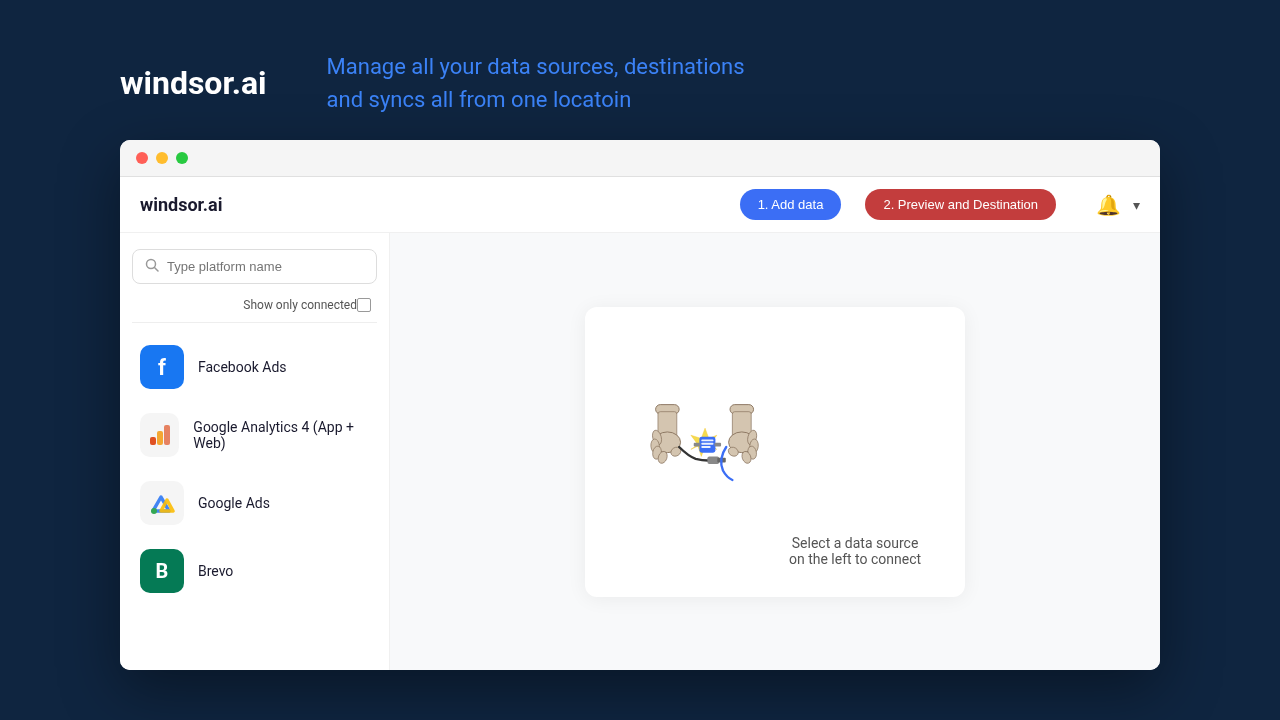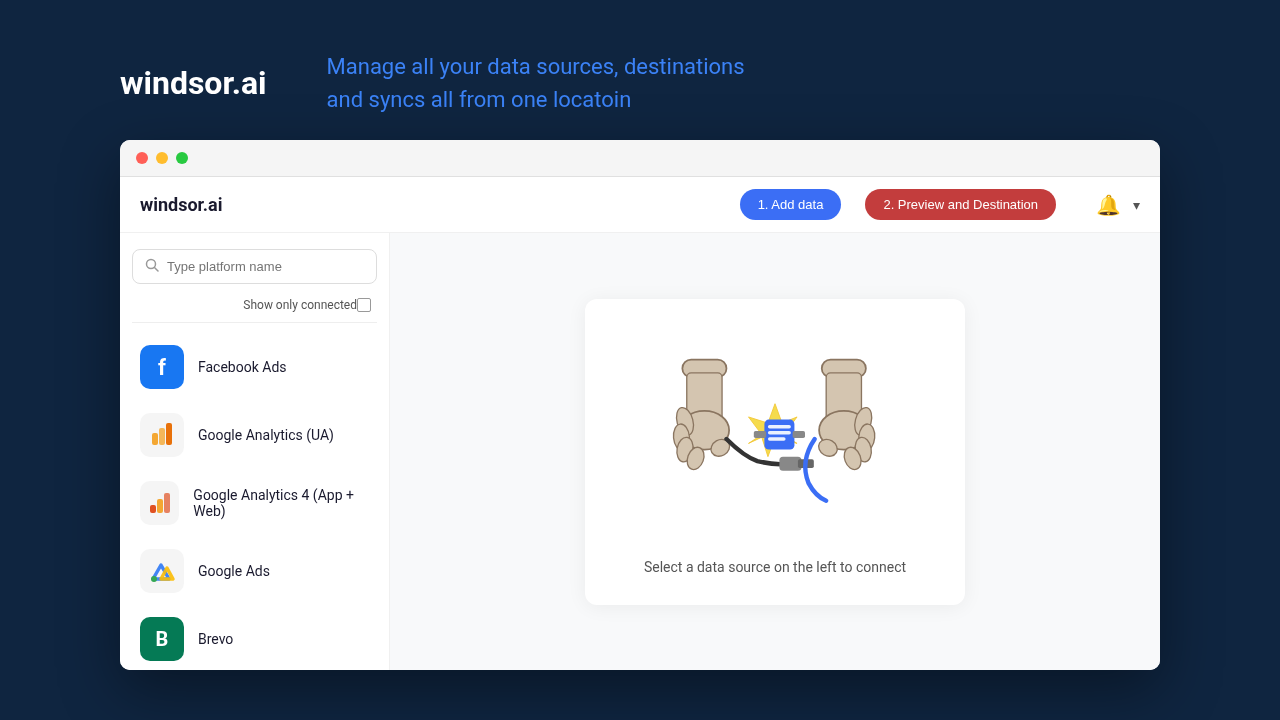--- a/index.html
+++ b/index.html
@@ -274,22 +274,22 @@
       justify-content: center;
       padding: 20px;
     }
 
     
     .connection-card {
       background: white;
       border-radius: 12px;
       padding: 40px 40px 30px 40px;
       display: flex;
-      flex-direction: column;
-      align-items: center;
+      flex-direction: row;
+      align-items: flex-end;
       width: 380px;
       box-shadow: 0 2px 20px rgba(0,0,0,0.06);
     }
 
     
     .plug-illustration {
       width: 300px;
       height: 200px;
       margin-bottom: 20px;
     }
@@ -350,30 +350,20 @@
         <div class="show-connected">
           <span class="show-connected-label">Show only connected</span>
           <div class="show-connected-checkbox"></div>
         </div>
 
         <div class="platform-item">
           <div class="fb-icon">f</div>
           <span class="platform-name">Facebook Ads</span>
         </div>
 
-        <div class="platform-item">
-          <div class="ga-ua-icon">
-            <svg width="28" height="28" viewBox="0 0 28 28">
-              <rect x="4" y="12" width="6" height="12" rx="2" fill="#f4a732"></rect>
-              <rect x="11" y="7" width="6" height="17" rx="2" fill="#f4a732" opacity="0.8"></rect>
-              <rect x="18" y="2" width="6" height="22" rx="2" fill="#e8710a"></rect>
-            </svg>
-          </div>
-          <span class="platform-name">Google Analytics (UA)</span>
-        </div>
 
         <div class="platform-item">
           <div class="ga4-icon">
             <svg width="28" height="28" viewBox="0 0 28 28">
               <rect x="4" y="16" width="6" height="8" rx="2" fill="#e05122"></rect>
               <rect x="11" y="10" width="6" height="14" rx="2" fill="#f4a732"></rect>
               <rect x="18" y="4" width="6" height="20" rx="2" fill="#e05122" opacity="0.7"></rect>
             </svg>
           </div>
           <span class="platform-name">Google Analytics 4 (App + Web)</span>

